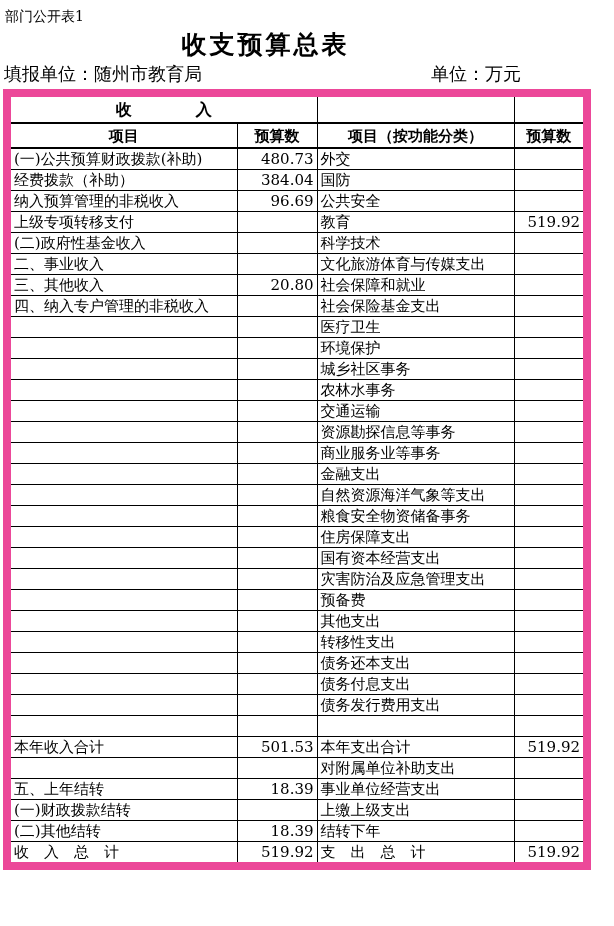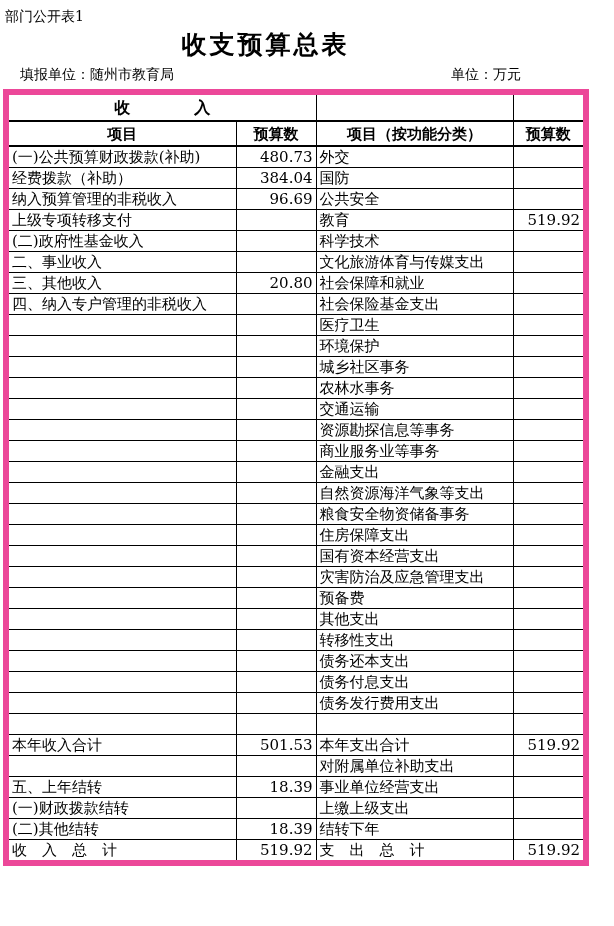--- a/index.html
+++ b/index.html
@@ -22,31 +22,31 @@
     text-align: center;
     letter-spacing: 3px;
     margin: 5px 0 4px 0;
     line-height: 30px;
     font-family: Liberation Serif, serif;
   }
   .meta-row {
     display: flex;
     justify-content: space-between;
     align-items: flex-end;
-    font-size: 14px;
-    padding: 0 10px 5px 20px;
+    font-size: 18px;
+    padding: 0 10px 5px 4px;
     line-height: 20px;
     text-align: center;
   }
   table.budget {
     border-collapse: collapse;
     table-layout: fixed;
     width: 580px;
     margin-left: 3px;
-    border: 6px solid #ec4899;
+    border: 8px solid #ec4899;
   }
   table.budget th, table.budget td {
     border: 1px solid #000;
     font-size: 15px;
     padding: 0 3px;
     overflow: hidden;
     white-space: nowrap;
     font-weight: normal;
     line-height: 20px;
   }

